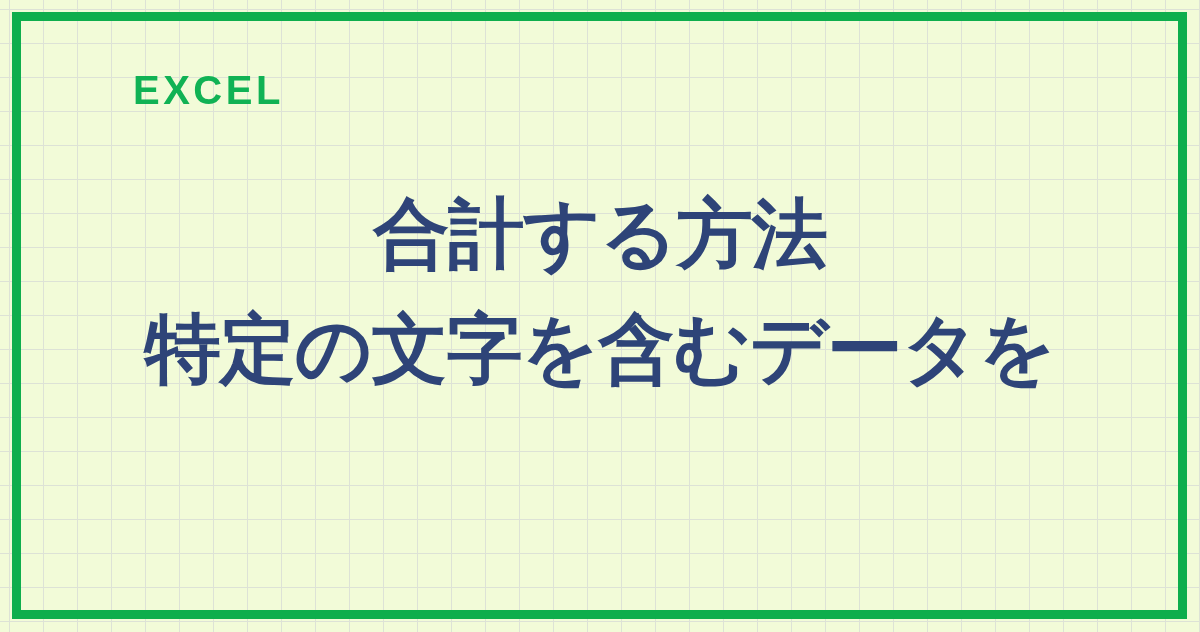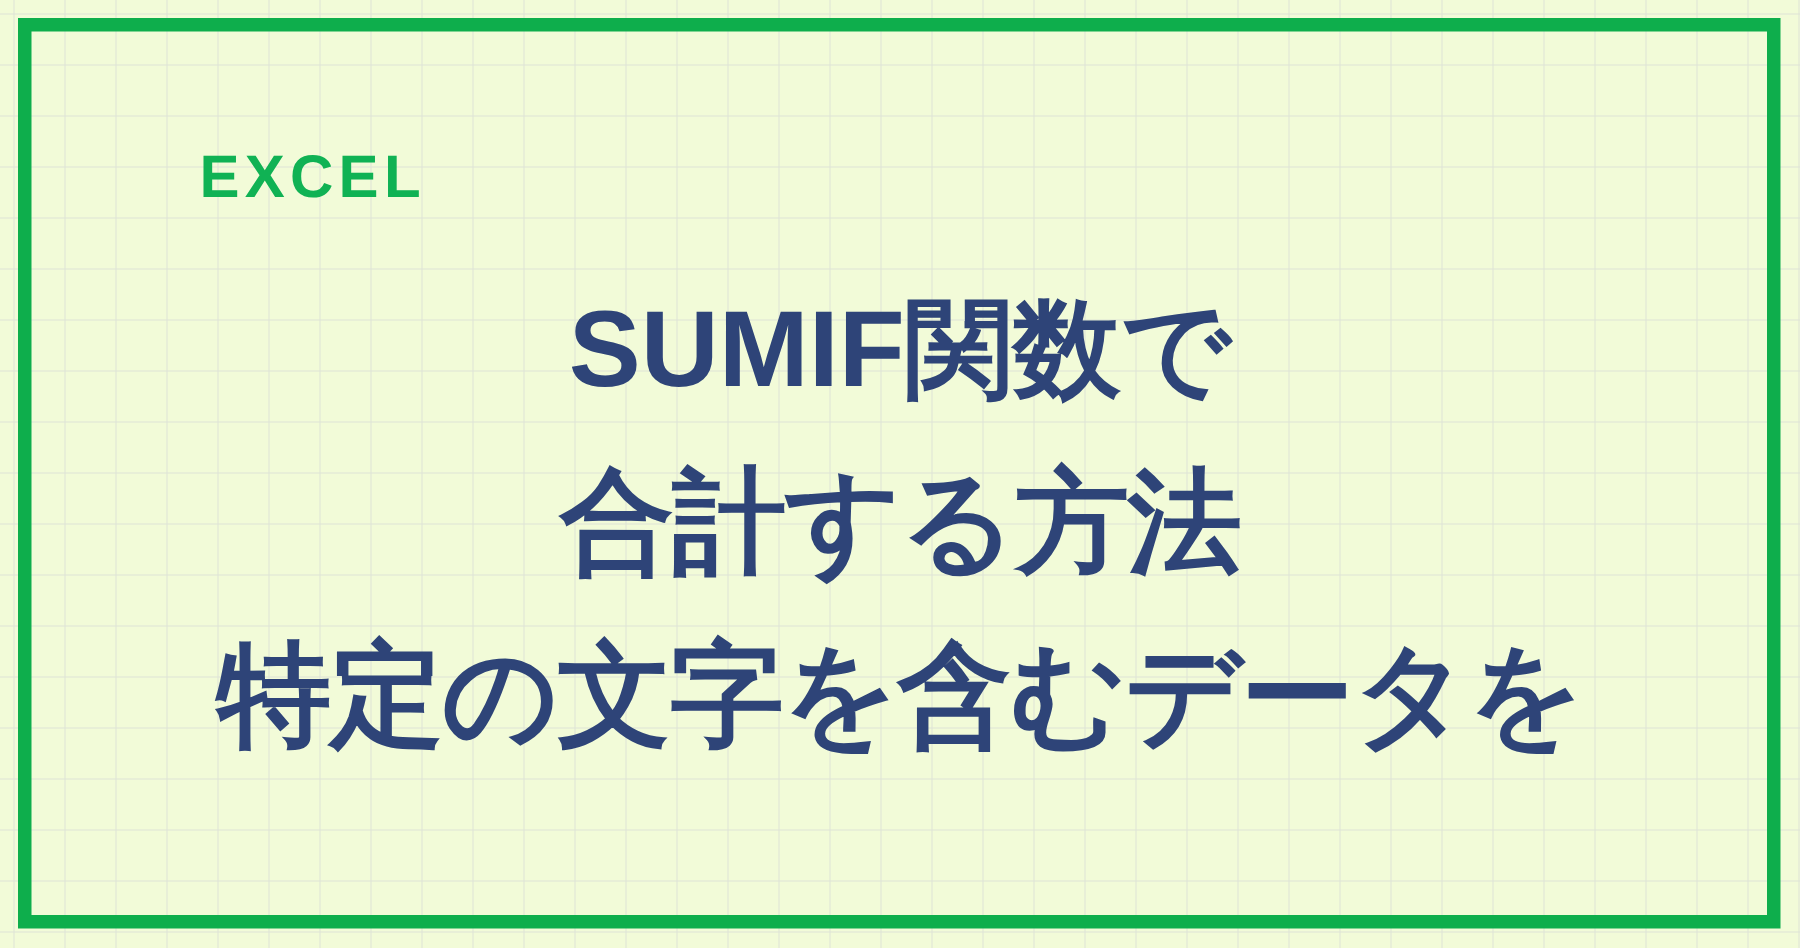--- a/index.html
+++ b/index.html
@@ -55,21 +55,20 @@
   #category-label {
     position: absolute;
     left: 133px;
     top: 70px;
     font-size: 40px;
     font-weight: bold;
     letter-spacing: 3.5px;
     line-height: 1;
     color: #10b254;
     white-space: nowrap;
-    margin-top: 28px;
   }
 
   #title-block {
     position: absolute;
     left: 0;
     right: 0;
     top: 176px;
     text-align: center;
   }
 
@@ -95,19 +94,18 @@
 
   <div id="grid-background"></div>
 
   <div id="green-frame"></div>
 
   <div id="content-area">
 
     <div id="category-label">EXCEL</div>
 
     <div id="title-block">
-      <span class="title-line">SUMIF関数で</span>
       <span class="title-line line-wide">合計する方法</span>
       <span class="title-line line-wide">特定の文字を含むデータを</span>
     </div>
 
   </div>
 </div>
 
 </body></html>

